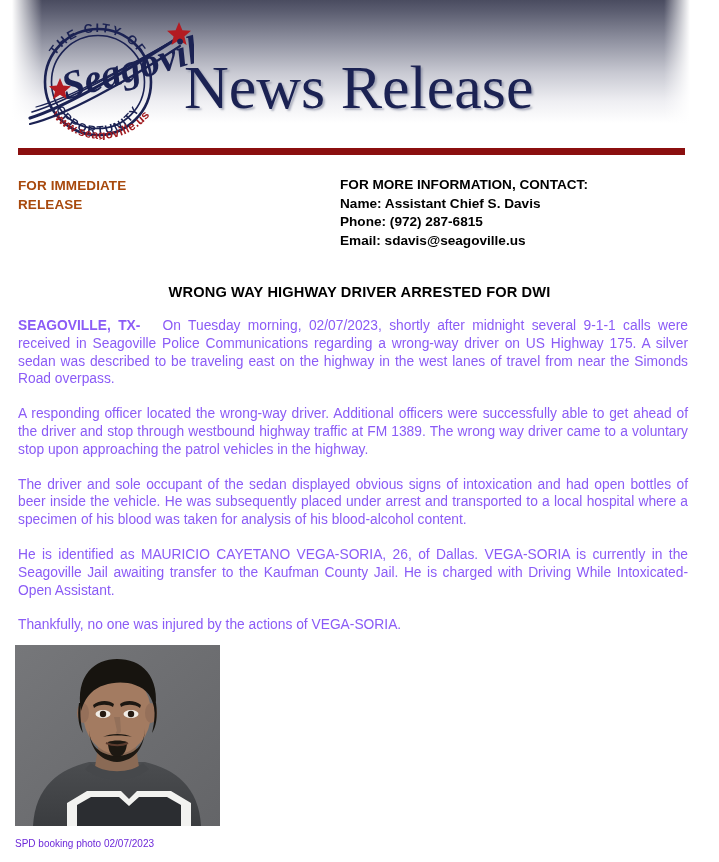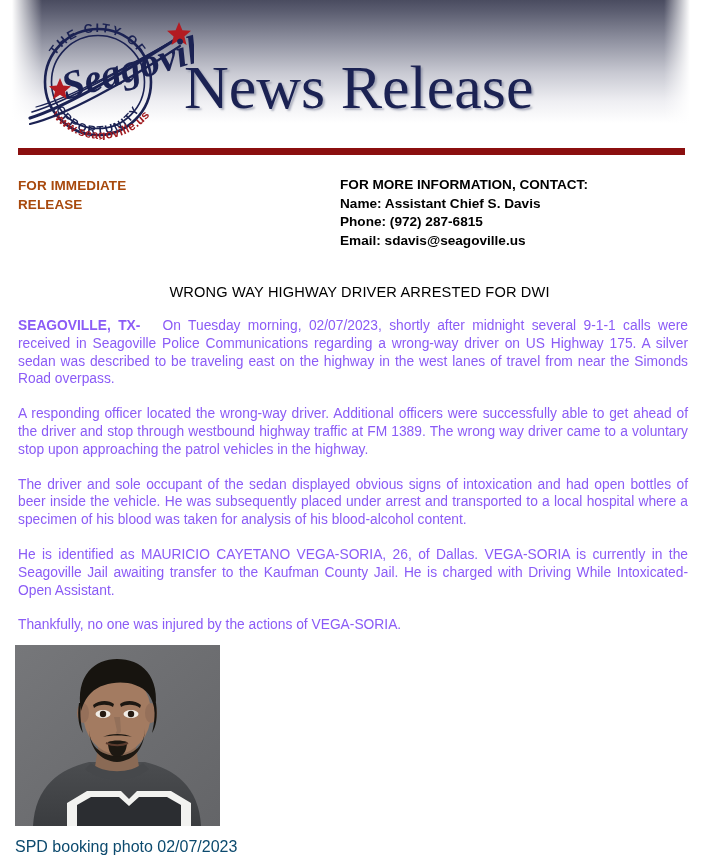--- a/index.html
+++ b/index.html
@@ -115,21 +115,21 @@
   #contact-block .val { }
 
   
   #press-headline {
     position: absolute;
     left: 0px;
     top: 284px;
     width: 719px;
     text-align: center;
     font-size: 14.6px;
-    font-weight: normal;
+    font-weight: bold;
     letter-spacing: 0.15px;
     color: #000;
   }
 
   
   #body-copy {
     position: absolute;
     left: 18px;
     top: 317px;
     width: 670px;
@@ -151,22 +151,22 @@
     height: 181px;
     background: #6e6f71;
     overflow: hidden;
   }
   #booking-photo svg { display:block; width:205px; height:181px; }
 
   #photo-caption {
     position: absolute;
     left: 15px;
     top: 838px;
-    font-size: 16px;
-    color: #0c4a6e;
+    font-size: 10px;
+    color: #6d28d9;
   }
 </style>
 </head>
 <body>
 
 <div id="header-banner">
   <div id="header-fade-left"></div>
   <div id="header-fade-right"></div>
 </div>
 

